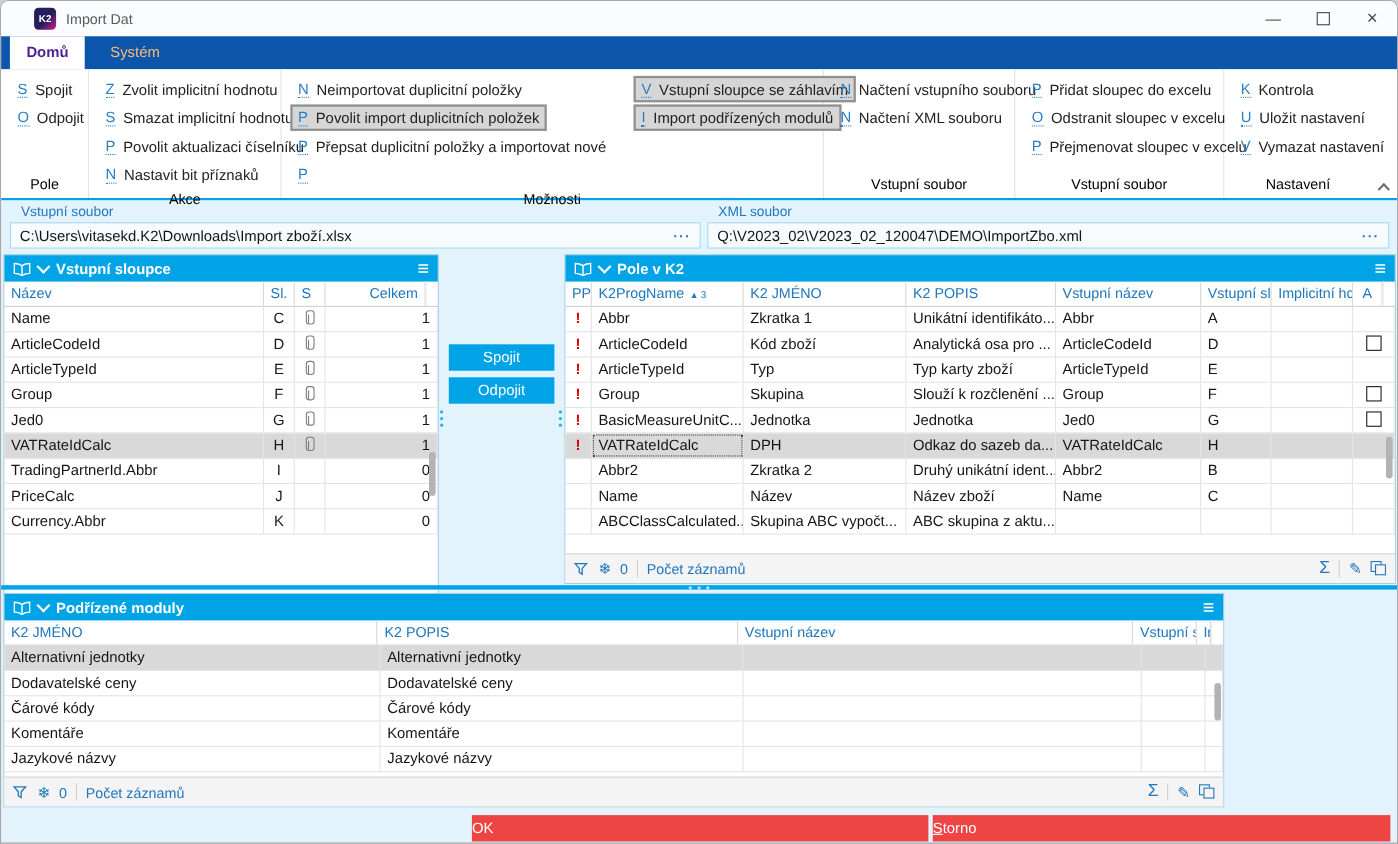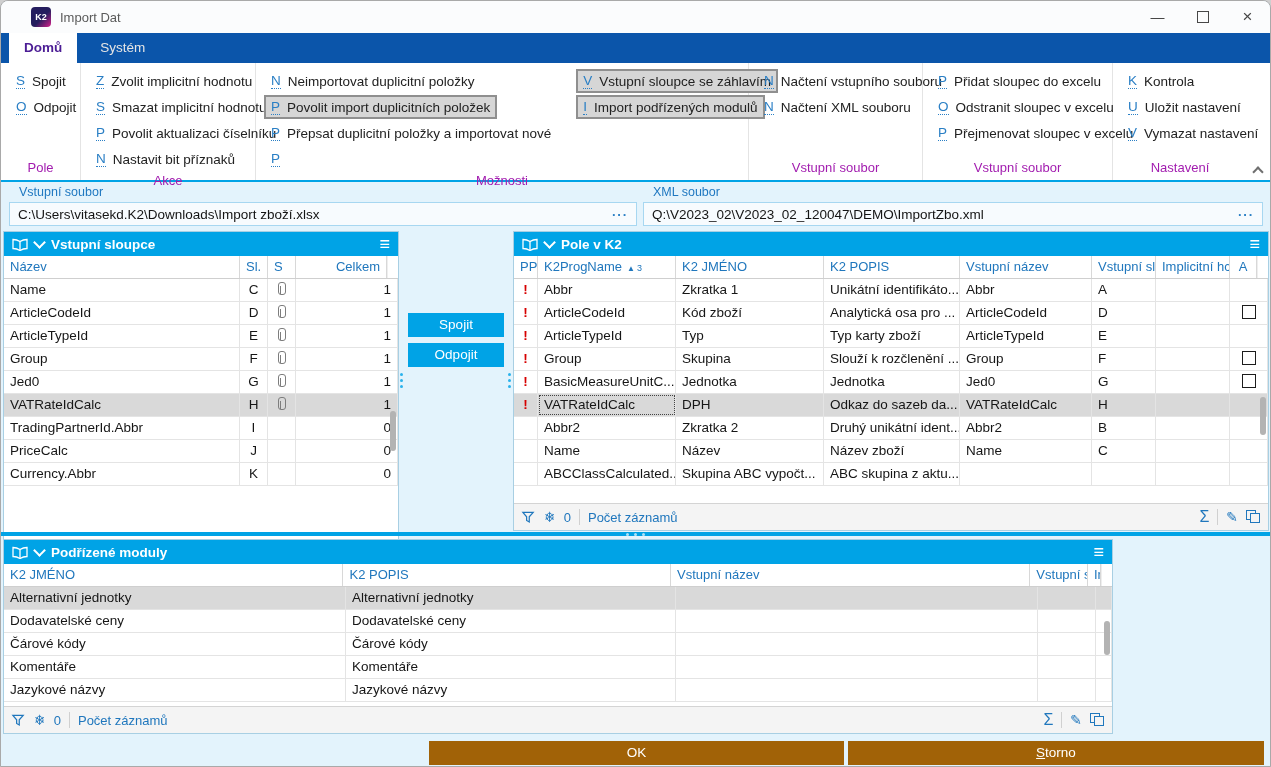--- a/index.html
+++ b/index.html
@@ -6,33 +6,33 @@
   .window{position:absolute;top:0;left:0;width:1269px;height:765px;border:1px solid #a9a9a9;border-radius:8px 8px 0 0;overflow:hidden;background:#e3f3fc;}
   .flex-sp{flex:1}
   
   .titlebar{position:absolute;top:0;left:0;right:0;height:32px;background:#fbfcfd;display:flex;align-items:center;padding-left:20px;}
   .logo{width:20px;height:20px;margin-left:10px;border-radius:4px;background:linear-gradient(135deg,#241d5e 55%,#d61f8a);color:#fff;font-size:9px;font-weight:bold;display:flex;align-items:center;justify-content:center;}
   .wtitle{margin-left:9px;font-size:13px;color:#5a5a5a;}
   .wbtn{width:45px;height:32px;display:flex;align-items:center;justify-content:center;color:#474747;font-size:14px;}
   .maxbox{width:10px;height:10px;border:1px solid #474747;display:inline-block;}
   
   .tabband{position:absolute;top:32px;left:0;right:0;height:30px;background:#0b55aa;display:flex;align-items:flex-end;}
-  .tab{margin-left:8px;padding:0 15px;height:30px;line-height:30px;font-size:13.5px;color:#e5e5e5;}
+  .tab{margin-left:8px;padding:0 15px;height:30px;line-height:30px;font-size:13.5px;color:#fdba74;}
   .tab.active{background:#fff;color:#16days;}
   .tab.active{background:#fff;color:#4c1d95;font-weight:600;}
   
   .ribbon{position:absolute;top:62px;left:0;right:0;height:117px;background:#fff;border-bottom:2px solid #00a3e6;display:flex;}
   .rgroup{border-right:1px solid #e4e4e4;display:flex;flex-direction:column;box-sizing:border-box;}
   .rbtns{padding:6px 8px 0;display:flex;flex-direction:column;gap:2px;flex:1;align-items:flex-start;}
   .rrow{display:flex;flex:1;}
   .rbtn{display:inline-flex;align-items:center;height:20px;padding:0 5px;border:2px solid transparent;white-space:nowrap;}
   .rbtn.pressed{background:#d6d6d6;border:2px solid #8f8f8f;}
   .rkey{color:#2a7fc5;border-bottom:1px dotted #2a7fc5;font-size:13.5px;margin-right:7px;line-height:14px;}
   .rtext{color:#222;font-size:13.5px;}
-  .rlabel{text-align:center;color:#a21caf;font-size:13px;padding:2px 0 5px;}
+  .rlabel{text-align:center;color:#000000;font-size:13px;padding:2px 0 5px;}
   .collapse{position:absolute;right:9px;bottom:6px;width:8px;height:8px;}
   .collapse::before{content:"";position:absolute;left:1px;top:2px;width:6px;height:6px;border-left:2px solid #6f6f6f;border-top:2px solid #6f6f6f;transform:rotate(45deg);}
   
   .finput{position:absolute;}
   .flabel{font-size:12.5px;color:#1f78c1;padding-left:10px;height:17px;}
   .fbox{height:22px;background:#f7fbfe;border:1px solid #a7d7f1;display:flex;align-items:center;padding:0 8px;font-size:13.5px;color:#141414;}
   .fval{flex:1;white-space:nowrap;overflow:hidden;}
   .fbrowse{color:#2a7fc5;font-weight:bold;letter-spacing:1px;font-size:13px;}
   
   .gpanel{position:absolute;background:#fff;border:1px solid #a8cfe3;box-sizing:border-box;display:flex;flex-direction:column;}
@@ -77,21 +77,21 @@
   
   .midcol{position:absolute;display:flex;flex-direction:column;align-items:center;}
   .midbtn{width:96px;height:24px;background:#00a3e6;color:#fff;font-size:13.5px;text-align:center;line-height:24px;margin-bottom:6px;}
   .vdots{position:absolute;display:flex;flex-direction:column;gap:3px;}
   .vdots i{width:3px;height:3px;border-radius:50%;background:#2ab2ec;}
   
   .hsplit{position:absolute;left:0;right:0;height:4px;background:#00a3e6;display:flex;align-items:center;justify-content:center;gap:5px;}
   .hsplit i{width:3px;height:3px;border-radius:50%;background:#aee2f8;}
   
   .btnrow{position:absolute;display:flex;gap:4px;}
-  .bigbtn{height:24px;background:#a16207;color:#fff;font-size:13.5px;text-align:center;line-height:24px;}
+  .bigbtn{height:24px;background:#ef4444;color:#fff;font-size:13.5px;text-align:left;line-height:24px;}
   .u{text-decoration:underline;}
 </style>
 </head>
 <body>
 
 <div class="window">
 
   <div class="titlebar">
     <span class="logo">K2</span>
     <span class="wtitle">Import Dat</span>

